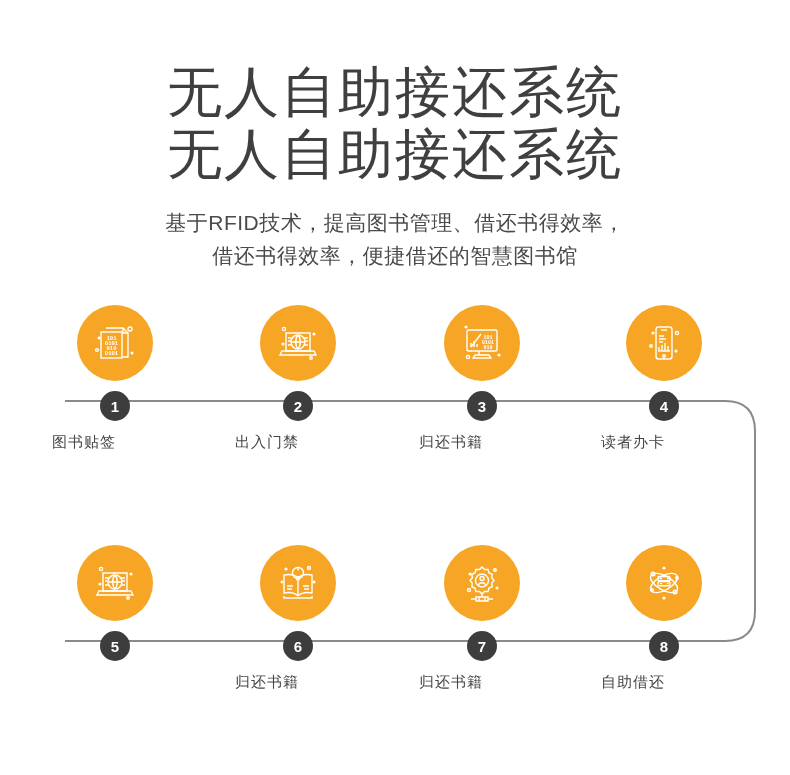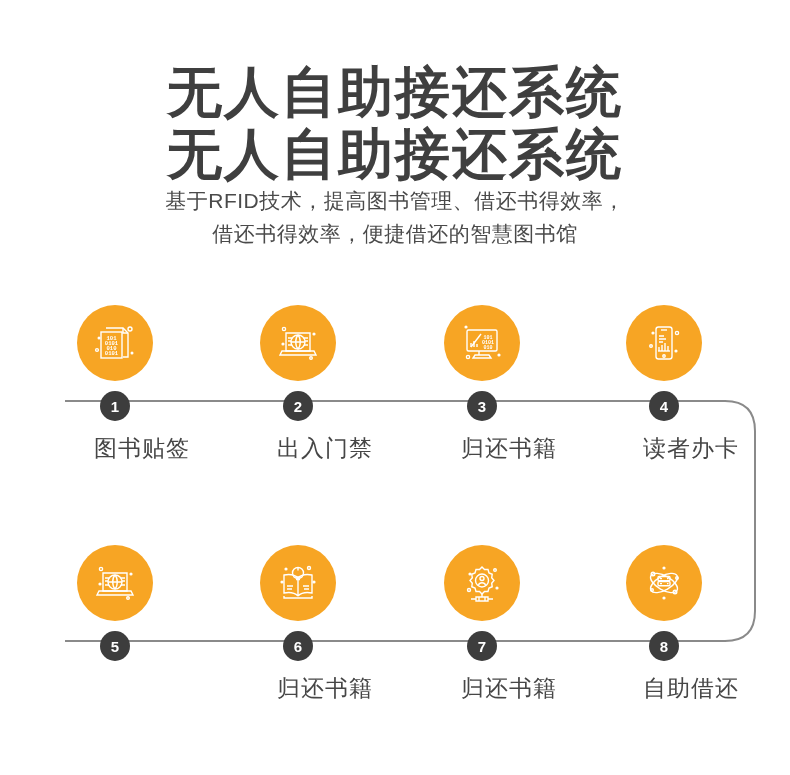--- a/index.html
+++ b/index.html
@@ -9,27 +9,28 @@
     background: #ffffff;
     font-family: "Liberation Sans", "DejaVu Sans", sans-serif;
     overflow: hidden;
   }
   .page { position: relative; width: 790px; height: 775px; background: #fff; }
 
   
   .header { padding-top: 62px; text-align: center; }
   .title-line {
     font-size: 55px;
-    font-weight: bold;
+    font-weight: normal;
     color: #3f3f3f;
     letter-spacing: 2px;
     line-height: 1.12;
     white-space: nowrap;
   }
   .subtitle {
+    margin-top: 22px;
     font-size: 21px;
     color: #4a4a4a;
     line-height: 1.55;
     letter-spacing: 0.5px;
   }
 
   
   .flow { position: absolute; left: 0; top: 0; width: 790px; height: 775px; }
   .connector { position: absolute; left: 0; top: 0; width: 790px; height: 775px; pointer-events: none; }
 
@@ -62,25 +63,25 @@
     color: #ffffff;
     font-size: 15px;
     font-weight: bold;
     display: flex;
     align-items: center;
     justify-content: center;
     z-index: 3;
   }
   .step-label {
     position: absolute;
-    left: 0;
+    left: 12px;
     top: 128px;
     width: 150px;
-    text-align: right;
-    font-size: 23px;
+    text-align: left;
+    font-size: 15px;
     color: #464646;
     letter-spacing: 1px;
     white-space: nowrap;
   }
 </style>
 </head>
 <body>
 
 <div class="page">
 

